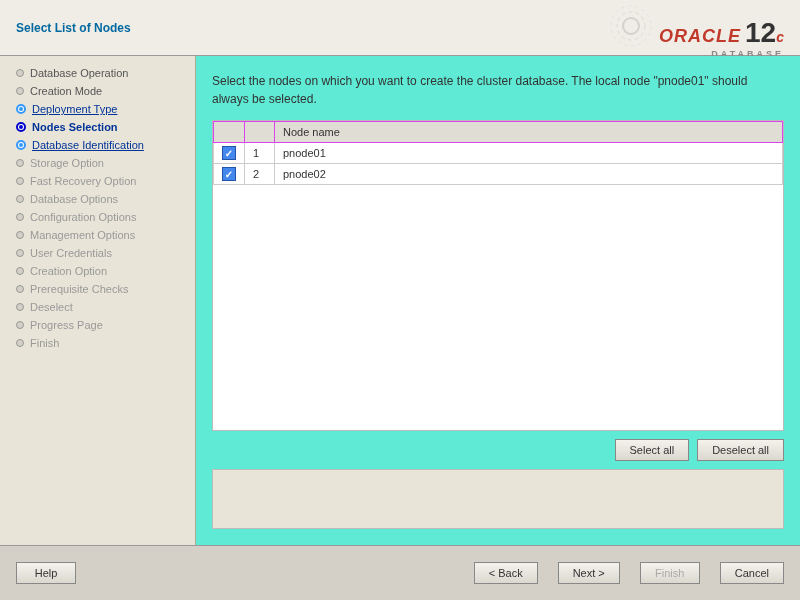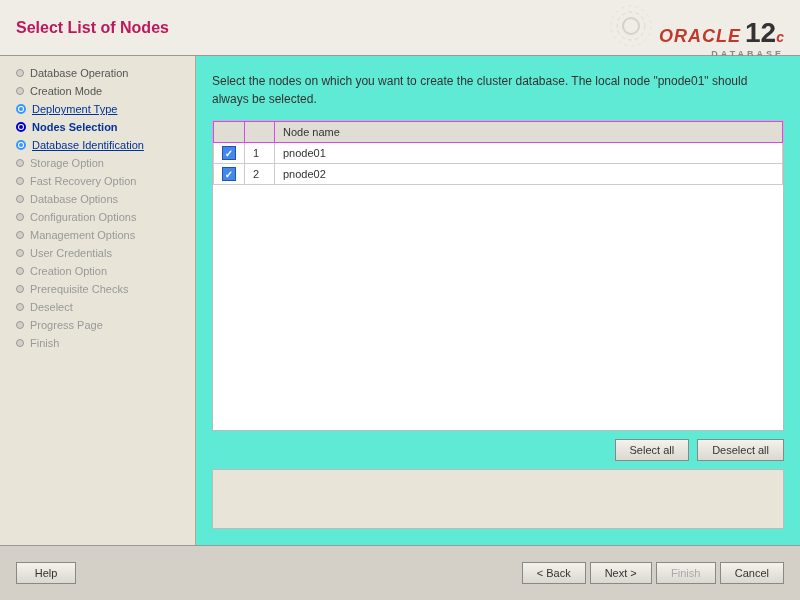--- a/index.html
+++ b/index.html
@@ -18,23 +18,23 @@
     .header {
       background: #f0ede6;
       border-bottom: 1px solid #999;
       display: flex;
       align-items: center;
       justify-content: space-between;
       padding: 8px 16px;
       height: 56px;
     }
     .header-title {
-      font-size: 16px;
+      font-size: 12px;
       font-weight: bold;
-      color: #be185d;
+      color: #0369a1;
     }
     .oracle-logo {
       display: flex;
       align-items: center;
       gap: 4px;
     }
     .oracle-logo-text {
       color: #c0392b;
       font-size: 18px;
       font-weight: bold;
@@ -226,21 +226,21 @@
     .bottom-bar {
       background: #d4d0c8;
       border-top: 1px solid #999;
       padding: 16px 16px;
       display: flex;
       justify-content: space-between;
       align-items: center;
     }
     .nav-buttons {
       display: flex;
-      gap: 4px;
+      gap: 20px;
     }
 
     
     .btn {
       padding: 4px 14px;
       font-size: 11px;
       border: 1px solid #888;
       background: linear-gradient(to bottom, #f5f2ec, #dbd8d0);
       cursor: pointer;
       color: #333;

